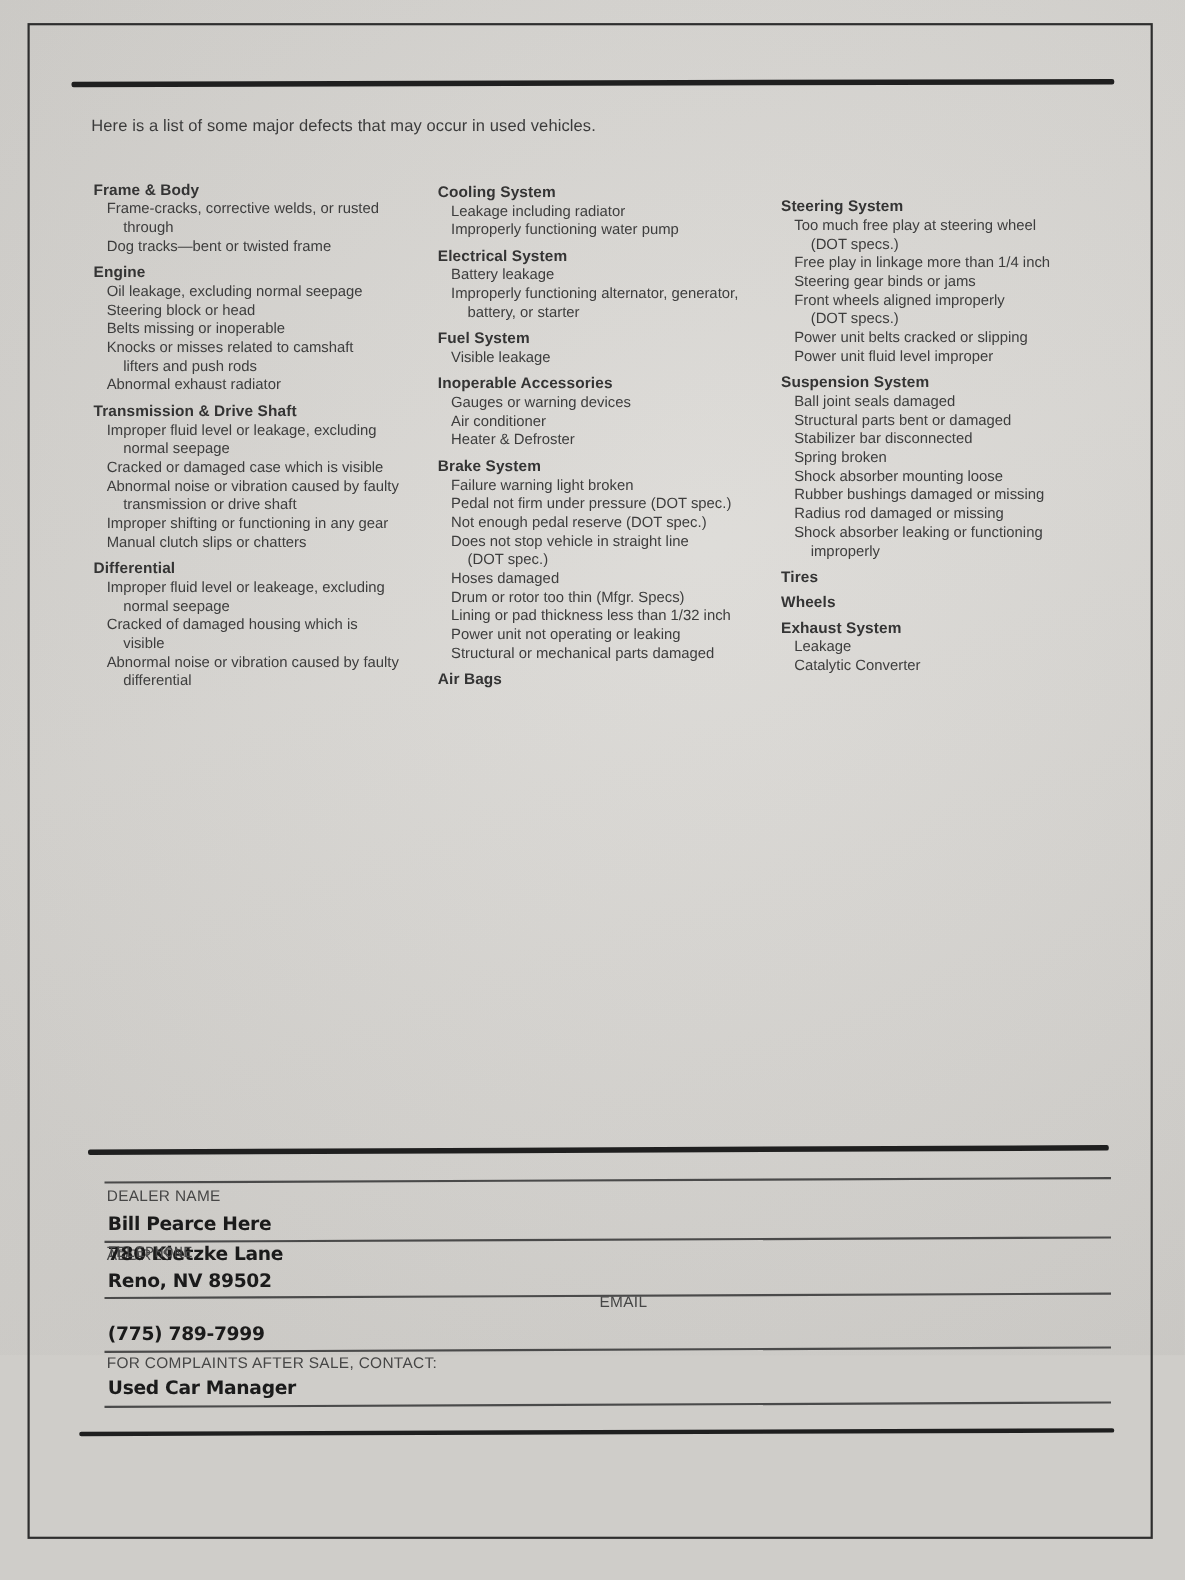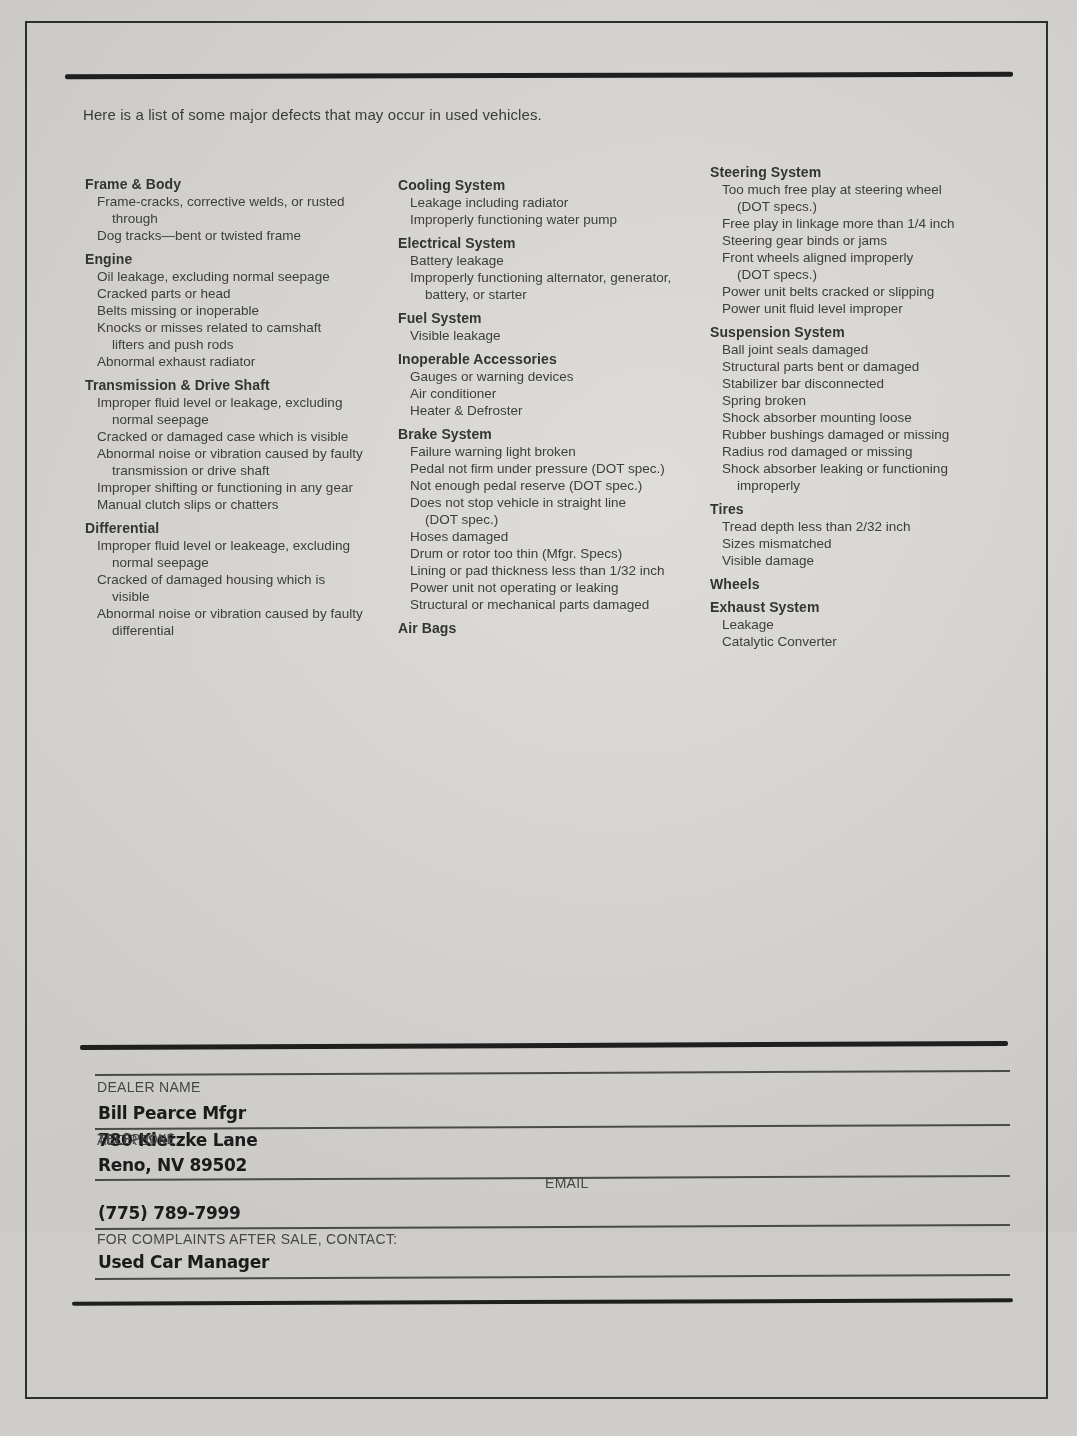--- a/index.html
+++ b/index.html
@@ -150,21 +150,21 @@
       <div class="defect-col">
         <div class="sec-title">Frame &amp; Body</div>
         <ul class="sec-items">
           <li>Frame-cracks, corrective welds, or rusted
 through</li>
           <li>Dog tracks—bent or twisted frame</li>
         </ul>
         <div class="sec-title">Engine</div>
         <ul class="sec-items">
           <li>Oil leakage, excluding normal seepage</li>
-          <li>Cracked parts or head</li>
+          <li>Steering block or head</li>
           <li>Belts missing or inoperable</li>
           <li>Knocks or misses related to camshaft
 lifters and push rods</li>
           <li>Abnormal exhaust radiator</li>
         </ul>
         <div class="sec-title">Transmission &amp; Drive Shaft</div>
         <ul class="sec-items">
           <li>Improper fluid level or leakage, excluding
 normal seepage</li>
           <li>Cracked or damaged case which is visible</li>
@@ -238,39 +238,34 @@
           <li>Structural parts bent or damaged</li>
           <li>Stabilizer bar disconnected</li>
           <li>Spring broken</li>
           <li>Shock absorber mounting loose</li>
           <li>Rubber bushings damaged or missing</li>
           <li>Radius rod damaged or missing</li>
           <li>Shock absorber leaking or functioning
 improperly</li>
         </ul>
         <div class="sec-title">Tires</div>
-        <ul class="sec-items">
-          <li>Tread depth less than 2/32 inch</li>
-          <li>Sizes mismatched</li>
-          <li>Visible damage</li>
-        </ul>
         <div class="sec-title">Wheels</div>
         <div class="sec-title">Exhaust System</div>
         <ul class="sec-items">
           <li>Leakage</li>
           <li>Catalytic Converter</li>
         </ul>
       </div>
     </div>
 
   <div id="rule-dealer" class="rule-thick"></div>
 
   <div id="line-1" class="fline"></div>
   <span id="label-dealer-name" class="flabel">DEALER NAME</span>
-  <span id="value-dealer-name" class="fvalue">Bill Pearce Mfgr</span>
+  <span id="value-dealer-name" class="fvalue">Bill Pearce Here</span>
 
   <div id="line-2" class="fline"></div>
   <span id="label-address" class="flabel">ADDRESS</span>
   <span id="value-address-1" class="fvalue">780 Kietzke Lane</span>
   <span id="value-address-2" class="fvalue">Reno, NV 89502</span>
 
   <div id="line-3" class="fline"></div>
   <span id="label-telephone" class="flabel">TELEPHONE</span>
   <span id="label-email" class="flabel">EMAIL</span>
   <span id="value-telephone" class="fvalue">(775) 789-7999</span>

